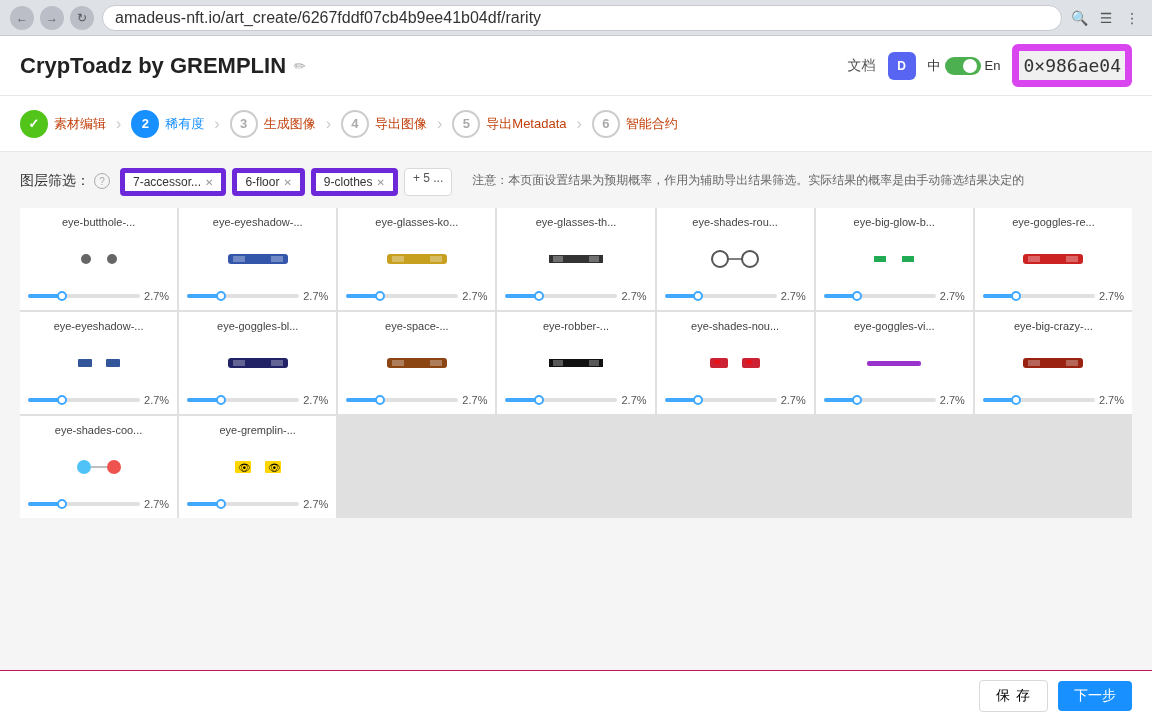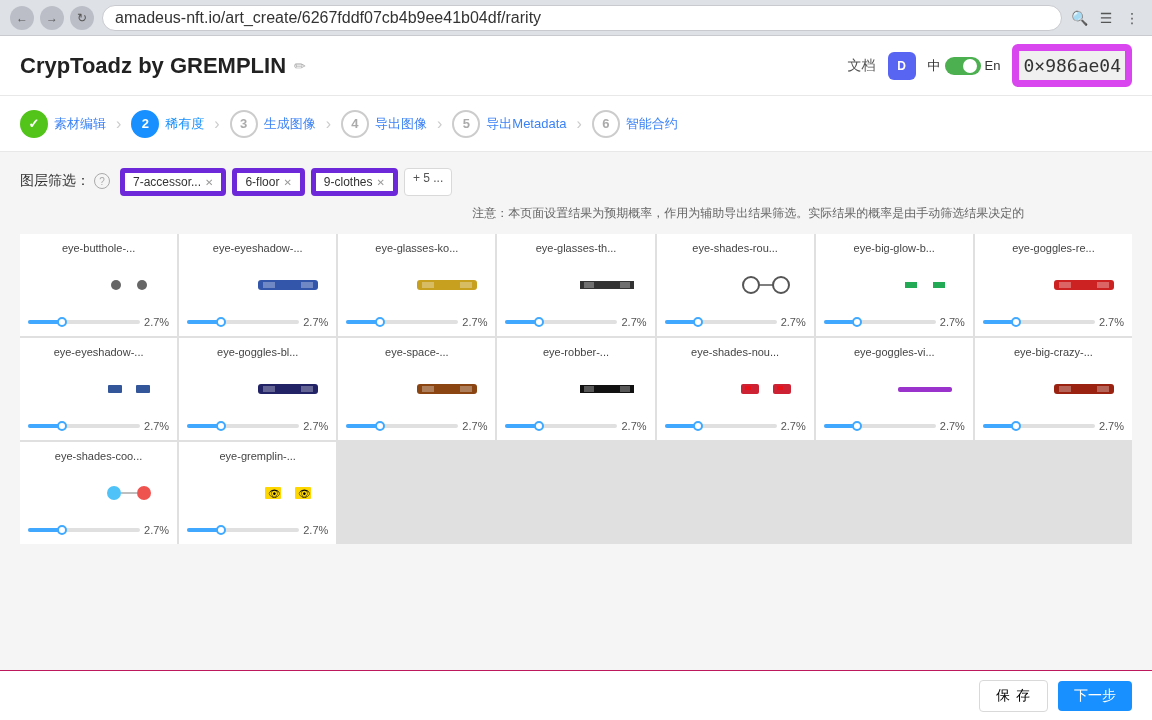--- a/index.html
+++ b/index.html
@@ -52,21 +52,21 @@
     }
     .step { display: flex; align-items: center; }
     .step-circle {
       width: 28px; height: 28px; border-radius: 50%;
       border: 2px solid #ccc;
       display: flex; align-items: center; justify-content: center;
       font-size: 13px; color: #aaa; font-weight: bold;
     }
     .step-circle.active { background: #1890ff; border-color: #1890ff; color: white; }
     .step-circle.done { background: #52c41a; border-color: #52c41a; color: white; }
-    .step-label { margin-left: 6px; font-size: 13px; color: #3b82f6; }
+    .step-label { margin-left: 6px; font-size: 13px; color: #c2410c; }
     .step-label.active { color: #1890ff; font-weight: 500; }
     .step-arrow { margin: 0 10px; color: #ccc; font-size: 16px; }
 
     
     .main-content { padding: 16px 20px; background: #f5f5f5; min-height: calc(720px - 36px - 60px - 56px - 50px); }
 
     
     .filter-bar {
       display: flex;
       align-items: flex-start;
@@ -80,35 +80,35 @@
       background: white;
       border: 5px solid #6d28d9;
       border-radius: 4px;
       padding: 2px 8px;
       font-size: 12px;
       display: flex; align-items: center; gap: 4px;
       cursor: pointer;
     }
     .filter-tag .close { color: #999; font-size: 10px; cursor: pointer; }
     .filter-more { background: white; border: 1px solid #d9d9d9; border-radius: 4px; padding: 2px 8px; font-size: 12px; cursor: pointer; color: #555; }
-    .notice-text { font-size: 12px; color: #666; margin-left: 10px; padding-top: 4px; margin-top: 33px; }
+    .notice-text { font-size: 12px; color: #666; margin-left: 10px; padding-top: 4px; }
 
     
     .items-grid {
       display: grid;
       grid-template-columns: repeat(7, 1fr);
       gap: 2px;
       background: #e0e0e0;
     }
     .item-card {
       background: white;
       padding: 8px;
       display: flex;
       flex-direction: column;
-      align-items: flex-end;
+      align-items: center;
     }
     .item-name {
       font-size: 11px;
       color: #444;
       text-align: center;
       margin-bottom: 6px;
       overflow: hidden;
       text-overflow: ellipsis;
       white-space: nowrap;
       width: 100%;

